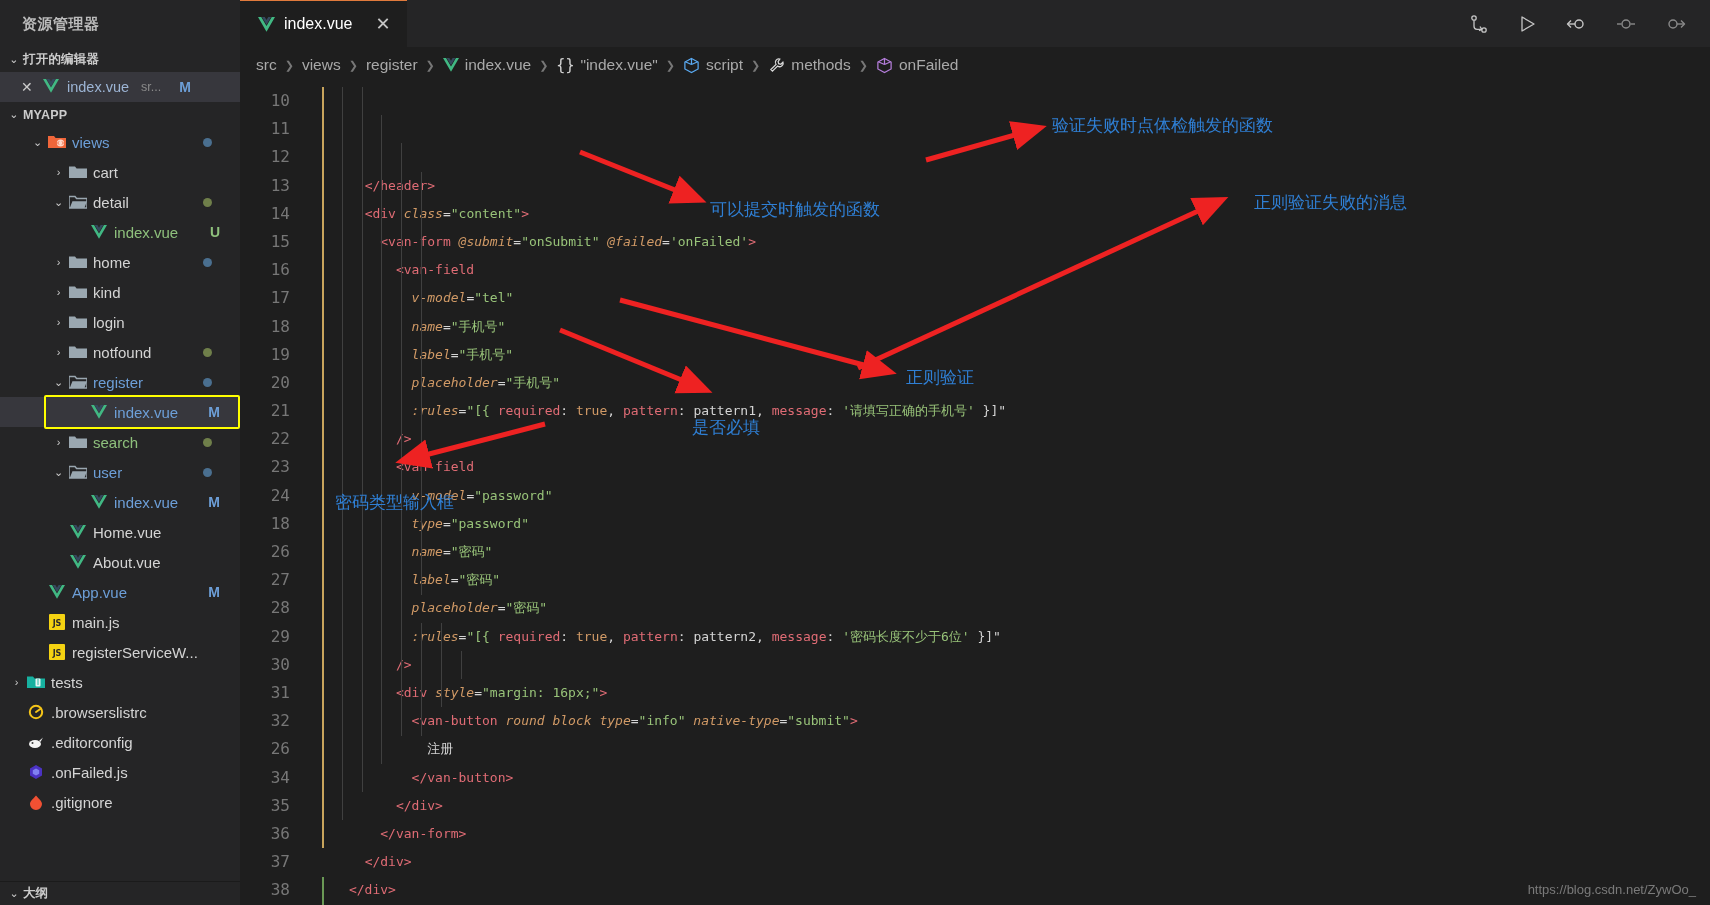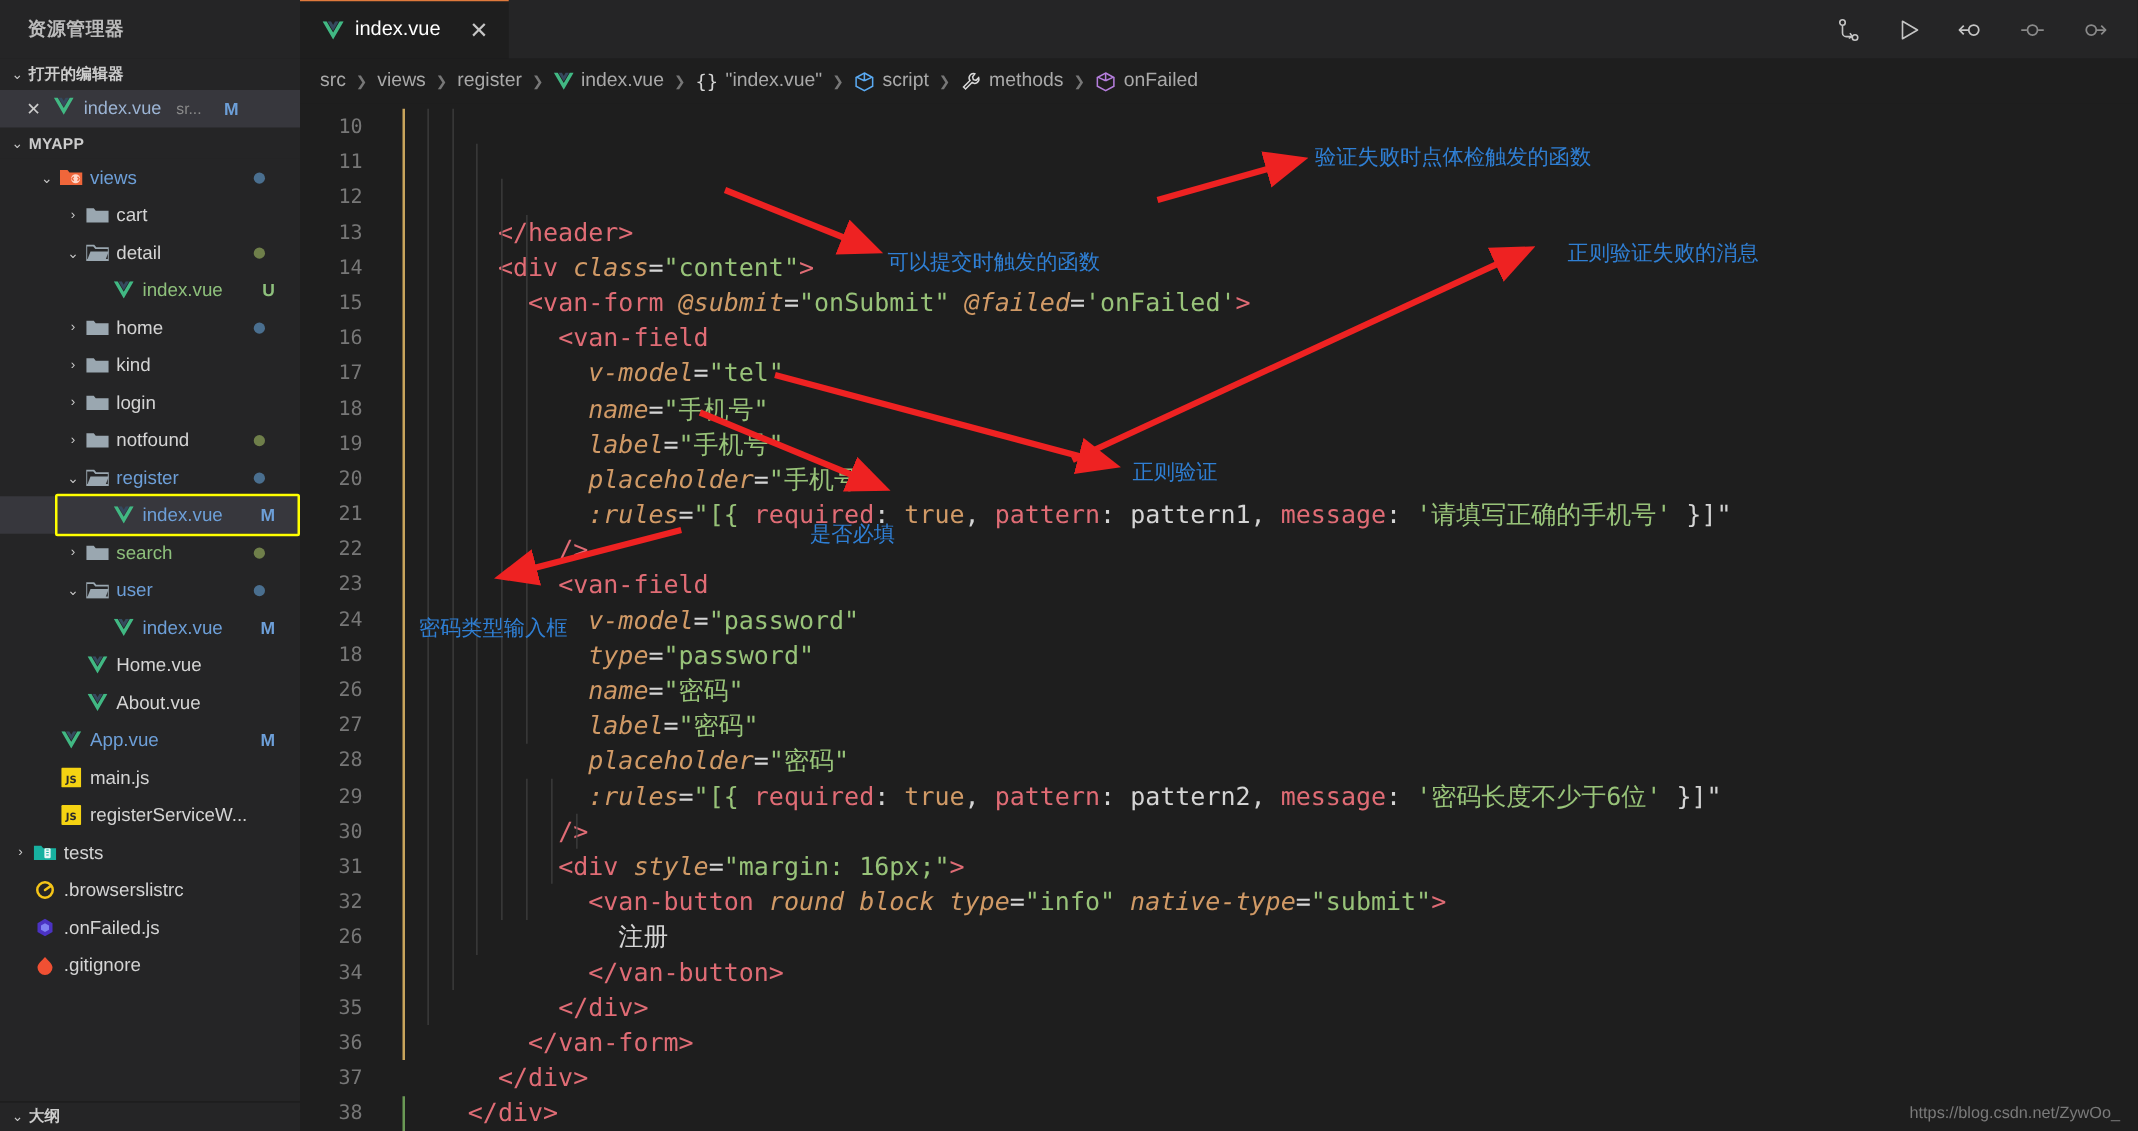--- a/index.html
+++ b/index.html
@@ -88,21 +88,21 @@
   .bc-icon { display: inline-flex; align-items: center; }
 
   .codearea { flex: 1; display: flex; position: relative; overflow: hidden; font-family: "DejaVu Sans Mono", "Liberation Mono", monospace; }
   .gutter {
     width: 62px; flex: 0 0 62px; text-align: right; padding-right: 12px;
     color: #777777; font-size: 16px; line-height: 28.2px; padding-top: 4px;
     user-select: none;
   }
   .gutter div { height: 28.2px; }
   .codelines {
-    flex: 1; position: relative; padding-top: 4px; font-size: 20px;
+    flex: 1; position: relative; padding-top: 4px; font-size: 13px;
     line-height: 28.2px; white-space: pre; overflow: hidden;
   }
   .codelines .ln { height: 28.2px; }
   
   .indent-guides { position: absolute; top: 0; left: 0; height: 100%; width: 100%; pointer-events: none; }
   .iguide { position: absolute; width: 1px; background: #404040; }
   .iguide.active { background: #c8a45c; width: 2px; }
   .iguide.green { background: #6a9955; width: 2px; }
 
   
@@ -414,20 +414,31 @@
           </div>
           <div class="trow" style="padding-left: 8px;">
             <span class="tw"></span>
             <span class="ic">
               <svg width="16" height="16" viewBox="0 0 16 16">
                 <circle cx="8" cy="8" r="6.2" fill="none" stroke="#f5c518" stroke-width="2"></circle>
                 <path d="M8 8 L13 4.5" stroke="#f5c518" stroke-width="2" stroke-linecap="round"></path>
               </svg>
             </span>
             <span class="nm c-lgrey">.browserslistrc</span>
+          </div>
+          <div class="trow" style="padding-left: 8px;">
+            <span class="tw"></span>
+            <span class="ic">
+              <svg width="17" height="15" viewBox="0 0 17 15">
+                <ellipse cx="8" cy="9" rx="6" ry="4" fill="#f2f2f2"></ellipse>
+                <path d="M12 6 l4 -3.5 -2.4 4.2z" fill="#f2f2f2"></path>
+                <circle cx="5.5" cy="8" r="1" fill="#3a3a3a"></circle>
+              </svg>
+            </span>
+            <span class="nm c-lgrey">.editorconfig</span>
           </div>
           <div class="trow" style="padding-left: 8px;">
             <span class="tw"></span>
             <span class="ic">
               <svg width="16" height="16" viewBox="0 0 16 16">
                 <polygon points="8,1 14,4.5 14,11.5 8,15 2,11.5 2,4.5" fill="#4b32c3"></polygon>
                 <polygon points="8,4.5 11.2,6.3 11.2,9.7 8,11.5 4.8,9.7 4.8,6.3" fill="#8080f2"></polygon>
               </svg>
             </span>
             <span class="nm c-lgrey">.onFailed.js</span>
@@ -560,18 +571,18 @@
       <line x1="858" y1="368" x2="1222" y2="200" stroke="#ee2222" stroke-width="5" marker-end="url(#ah)"></line>
       <line x1="620" y1="300" x2="890" y2="372" stroke="#ee2222" stroke-width="5" marker-end="url(#ah)"></line>
       <line x1="560" y1="330" x2="706" y2="390" stroke="#ee2222" stroke-width="5" marker-end="url(#ah)"></line>
       <line x1="545" y1="424" x2="402" y2="461" stroke="#ee2222" stroke-width="5" marker-end="url(#ah)"></line>
     </svg>
   <div class="overlay" id="annos">
       <div class="anno" style="left: 1052px; top: 114px;">验证失败时点体检触发的函数</div>
       <div class="anno" style="left: 710px; top: 198px;">可以提交时触发的函数</div>
       <div class="anno" style="left: 1254px; top: 191px;">正则验证失败的消息</div>
       <div class="anno" style="left: 906px; top: 366px;">正则验证</div>
-      <div class="anno" style="left: 648px; top: 416px;">是否必填</div>
+      <div class="anno" style="left: 692px; top: 416px;">是否必填</div>
       <div class="anno" style="left: 335px; top: 491px;">密码类型输入框</div>
     </div>
 
   <div class="watermark">https://blog.csdn.net/ZywOo_</div>
 </div>
 
 </body></html>

